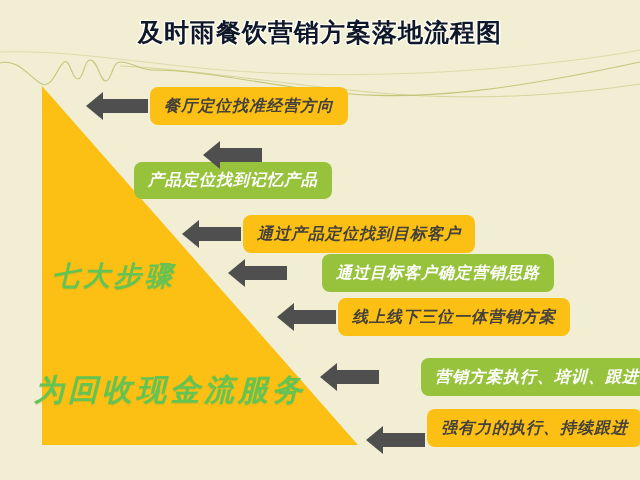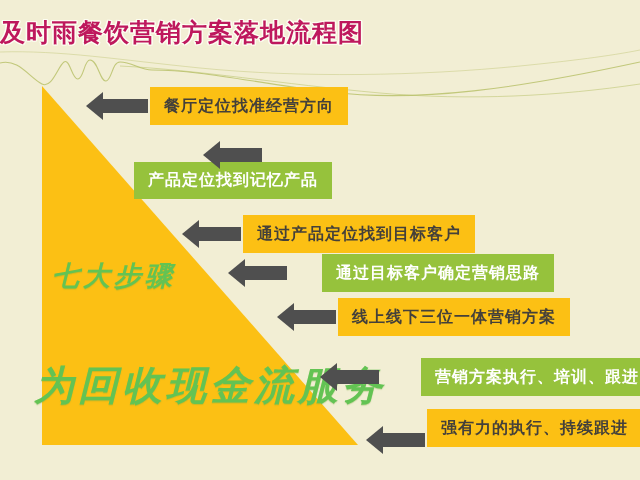--- a/index.html
+++ b/index.html
@@ -32,24 +32,25 @@
     width: 640px; height: 480px;
     pointer-events: none;
   }
 
   
   #title {
     position: absolute;
     left: 0;
     top: 16px;
     width: 640px;
+    text-align: center;
     font-size: 25px;
     font-weight: bold;
     letter-spacing: 1px;
-    color: #be185d;
+    color: #0f172a;
     text-shadow:
        1.4px 0 0 #fdfdf2,
       -1.4px 0 0 #fdfdf2,
        0 1.4px 0 #fdfdf2,
        0 -1.4px 0 #fdfdf2,
        1px 1px 0 #fdfdf2,
       -1px 1px 0 #fdfdf2,
        1px -1px 0 #fdfdf2,
       -1px -1px 0 #fdfdf2;
     white-space: nowrap;
@@ -74,22 +75,22 @@
     letter-spacing: 4px;
     text-shadow: 0 1px 1px rgba(120,170,60,.35);
   }
   #tri-caption-1 {
     left: 52px;
     top: 258px;
     font-size: 27px;
   }
   #tri-caption-2 {
     left: 34px;
-    top: 358px;
-    font-size: 40px;
+    top: 370px;
+    font-size: 30px;
   }
 
   
   .flow-row {
     position: absolute;
     display: flex;
     align-items: center;
     height: 38px;
   }
 
@@ -117,25 +118,26 @@
     border-bottom: 14px solid transparent;
     border-right: 17px solid #4f4f4f;
   }
 
   .chip {
     display: flex;
     align-items: center;
     justify-content: center;
     height: 38px;
     padding: 8px 14px;
-    border-radius: 0;
+    border-radius: 8px;
     font-size: 16px;
     font-weight: bold;
     white-space: nowrap;
     letter-spacing: 1px;
+    font-style: italic;
   }
   .chip.yellow {
     background: #fcc014;
     color: #44403a;
   }
   .chip.green {
     background: #96c23c;
     color: #ffffff;
   }
 </style>

